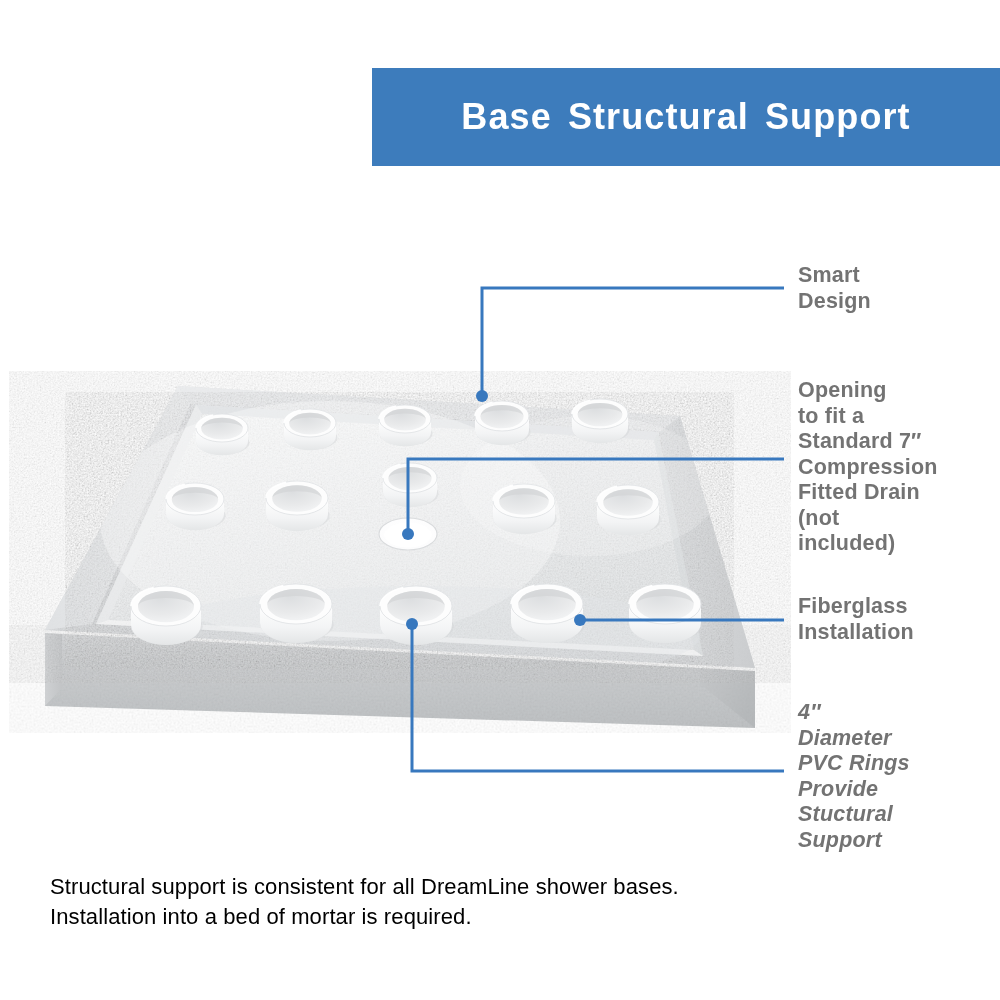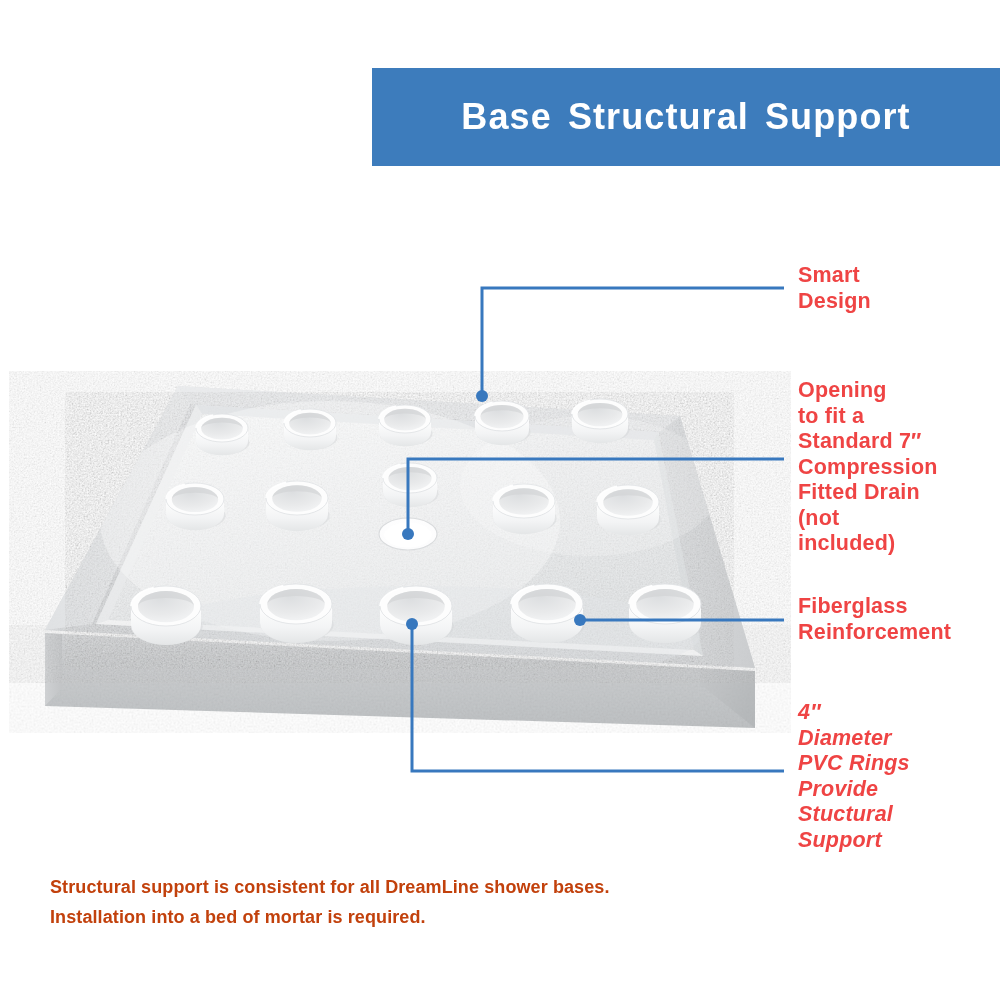--- a/index.html
+++ b/index.html
@@ -39,40 +39,40 @@
     font-weight: bold;
     letter-spacing: 1.1px;
     white-space: nowrap;
     text-align: center;
     word-spacing: 5px;
   }
 
   
   .callout-label {
     position: absolute;
-    color: #ef4444;
+    color: #737373;
     font-size: 21.5px;
     font-weight: bold;
     line-height: 25.5px;
     letter-spacing: 0.2px;
     white-space: pre-line;
   }
   #label-smart-design      { left: 798px; top: 247px; }
   #label-drain-opening     { left: 798px; top: 362px; }
   #label-fiberglass        { left: 798px; top: 578px; }
   #label-pvc-rings         { left: 798px; top: 684px; font-style: italic; }
 
   
   #bottom-caption {
     position: absolute;
     left: 50px; top: 856px;
     width: 640px;
-    color: #c2410c;
-    font-size: 18px;
-    font-weight: bold;
+    color: #000000;
+    font-size: 22px;
+    font-weight: normal;
     line-height: 30px;
     letter-spacing: 0.1px;
     white-space: pre-line;
   }
 
   
   #product-svg, #leaders-svg {
     position: absolute;
     left: 0; top: 0;
     width: 1000px; height: 1000px;
@@ -438,21 +438,21 @@
 Design</div>
 
   <div class="callout-label" id="label-drain-opening">Opening
 to fit a
 Standard 7″
 Compression
 Fitted Drain
 (not included)</div>
 
   <div class="callout-label" id="label-fiberglass">Fiberglass
-Reinforcement</div>
+Installation</div>
 
   <div class="callout-label" id="label-pvc-rings">4″ Diameter
 PVC Rings
 Provide
 Stuctural
 Support</div>
 
   <div id="bottom-caption">Structural support is consistent for all DreamLine shower bases. Installation into a bed of mortar is required.</div>
 
 </div>

